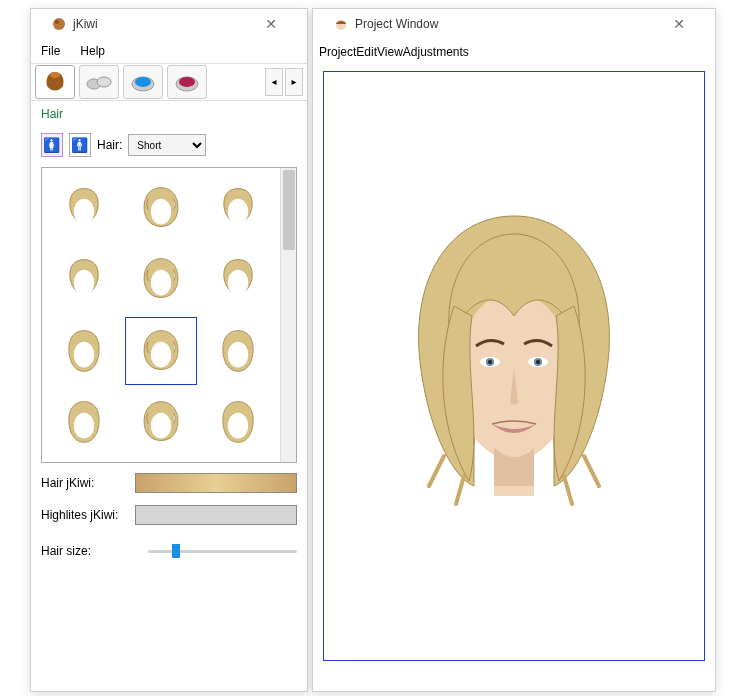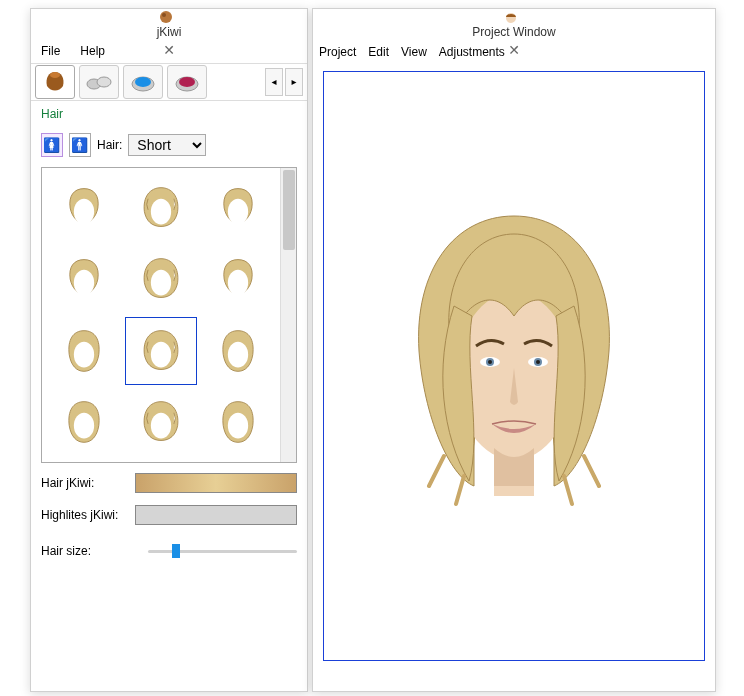--- a/index.html
+++ b/index.html
@@ -2,21 +2,21 @@
 <html><head>
 <meta charset="utf-8">
 <style>
 * { box-sizing: border-box; margin: 0; padding: 0; }
 body { font-family: "Segoe UI", Tahoma, sans-serif; font-size: 12px; background: #fff; width: 744px; height: 696px; position: relative; overflow: hidden; }
 
 .window { position: absolute; background: #fff; border: 1px solid #d0d0d0; box-shadow: 0 2px 10px rgba(0,0,0,0.15); }
 .window-left { left: 30px; top: 8px; width: 278px; height: 684px; }
 .window-right { left: 312px; top: 8px; width: 404px; height: 684px; }
 
-.titlebar { height: 30px; display: flex; align-items: center; padding: 0 20px; flex-direction: column; }
+.titlebar { height: 30px; display: flex; align-items: center; padding: 0 20px; }
 .titlebar .app-icon { width: 16px; height: 16px; margin-right: 6px; }
 .titlebar .title { flex: 1; font-size: 12px; color: #333; }
 .titlebar .close { width: 32px; height: 22px; text-align: center; cursor: pointer; color: #666; line-height: 22px; font-size: 14px; }
 
 .menubar { height: 24px; display: flex; align-items: center; padding: 0 6px; gap: 12px; }
 .menubar .menu-item { color: #000000; cursor: pointer; padding: 2px 4px; }
 
 .toolbar { height: 38px; border-top: 1px solid #ddd; border-bottom: 1px solid #ddd; display: flex; align-items: center; padding: 0 4px; }
 .tool-btn { width: 40px; height: 34px; border: 1px solid #ccc; border-radius: 3px; margin-right: 4px; display: flex; align-items: center; justify-content: center; cursor: pointer; background: #f7f7f7; }
 .tool-btn.active { background: #fff; border-color: #aaa; }
@@ -25,21 +25,21 @@
 
 .section-label { padding: 6px 10px; color: #15803d; }
 
 .control-row { display: flex; align-items: center; padding: 6px 10px; gap: 6px; }
 .gender-btn { width: 22px; height: 24px; border: 1px solid #aaa; display: flex; align-items: center; justify-content: center; cursor: pointer; }
 .gender-btn.selected { border: 1px solid #b88fe0; background: #f5ebff; }
 .gender-icon { font-size: 14px; }
 .female { color: #e91e88; }
 .male { color: #2a5fb0; }
 
-.type-select { border: 1px solid #aaa; background: #f4f4f4; height: 22px; padding: 0 4px; font-size: 14px; width: 78px; }
+.type-select { border: 1px solid #aaa; background: #f4f4f4; height: 22px; padding: 0 4px; font-size: 10px; width: 78px; }
 
 .grid-wrap { margin: 4px 10px; border: 1px solid #aaa; height: 296px; display: flex; }
 .hair-grid { flex: 1; display: grid; grid-template-columns: repeat(3,1fr); gap: 4px; padding: 6px; overflow: hidden; }
 .hair-item { border: 1px solid transparent; display: flex; align-items: center; justify-content: center; cursor: pointer; }
 .hair-item.selected { border: 1px solid #1040d0; }
 .hair-swatch { width: 52px; height: 48px; }
 .scroll-track { width: 16px; background: #f0f0f0; border-left: 1px solid #ddd; position: relative; }
 .scroll-thumb { position: absolute; top: 2px; left: 2px; width: 12px; height: 80px; background: #c8c8c8; border-radius: 2px; cursor: pointer; }
 
 .picker-row { display: flex; align-items: center; padding: 6px 10px; gap: 8px; }
@@ -54,21 +54,21 @@
 .slider-track { position: absolute; top: 9px; left: 0; right: 0; height: 3px; background: #d0d0d0; border-radius: 2px; }
 .slider-thumb { position: absolute; top: 3px; width: 8px; height: 14px; background: #1a8fe6; cursor: pointer; }
 
 .canvas-area { margin: 6px 10px; border: 1px solid #1a40d8; height: 590px; display: flex; align-items: center; justify-content: center; background: #fff; position: relative; }
 
 
 .hair-path { fill: #d8c184; stroke: #a78a50; stroke-width: 1; }
 .face-path { fill: #f0d5b8; }
 .face-shadow { fill: #e0c0a0; }
 
-.menubar-right { height: 26px; display: flex; align-items: center; padding: 0 6px; gap: 12px; }
+.menubar-right { height: 26px; display: flex; align-items: center; padding: 0 6px; gap: 0; }
 </style>
 </head>
 <body>
 
 <div class="window window-left">
   <div class="titlebar">
     <span class="app-icon">
       <svg viewBox="0 0 16 16" width="16" height="16">
           <circle cx="8" cy="8" r="6" fill="#b8763a"></circle>
           <circle cx="6" cy="6" r="2" fill="#8a5020"></circle>

